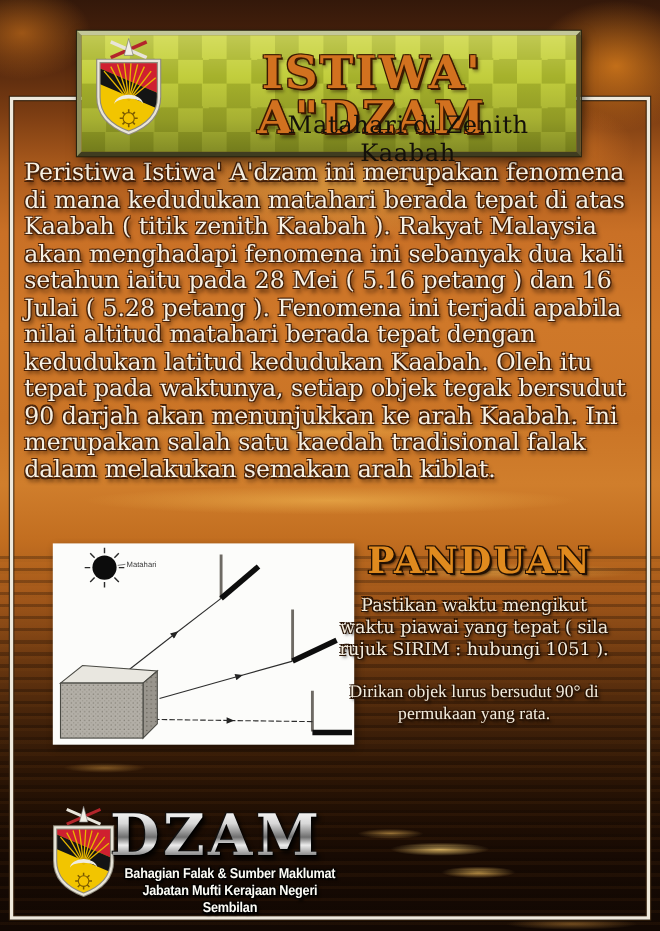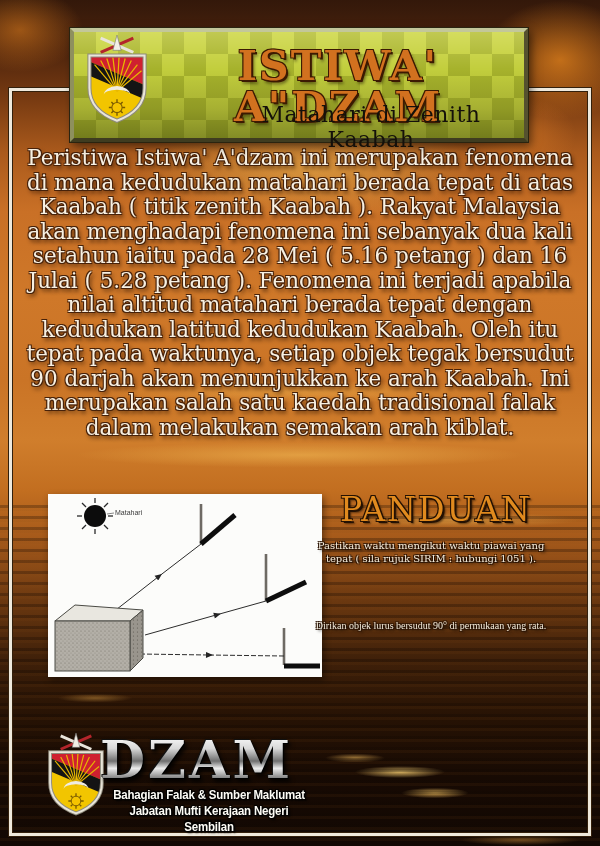--- a/index.html
+++ b/index.html
@@ -38,32 +38,32 @@
       repeating-conic-gradient(#c2ce3d 0% 25%, #a6b22c 0% 50%);
     background-size:auto,44px 44px;}
   .banner-title{position:absolute;left:84px;top:14px;width:360px;text-align:center;
     font-weight:bold;font-size:41px;letter-spacing:2px;color:#d2711f;line-height:1;
     text-shadow:-1px -1px 0 #3c1a02,1px -1px 0 #3c1a02,-1px 1px 0 #3c1a02,2px 2px 0 #3c1a02,3px 4px 3px rgba(20,8,0,.45);}
   .banner-subtitle{position:absolute;right:3px;top:70px;width:300px;text-align:center;
     font-size:22px;color:#14100a;letter-spacing:.5px;}
   .crest{position:absolute;}
   .crest-banner{left:8px;top:2px;width:70px;height:98px;}
   
-  .intro{position:absolute;left:22px;top:146px;width:556px;z-index:3;text-align:center;
+  .intro{position:absolute;left:22px;top:146px;width:556px;z-index:3;
     font-size:21.5px;line-height:1.14;color:#f7f0e2;
     text-shadow:-1px -1px 0 #47220a,1px -1px 0 #47220a,-1px 1px 0 #47220a,1px 1px 0 #47220a,2px 3px 4px rgba(30,12,2,.85);}
   
   .diagram{position:absolute;left:48px;top:494px;width:274px;height:183px;z-index:3;
     background:#fcfcfa;box-shadow:2px 3px 7px rgba(0,0,0,.45);}
   
   .guide-title{position:absolute;left:322px;top:490px;width:228px;z-index:3;text-align:center;
-    font-weight:normal;font-size:33px;letter-spacing:2px;color:#e08a1e;
+    font-weight:bold;font-size:33px;letter-spacing:2px;color:#e08a1e;
     text-shadow:-1px -1px 0 #241103,1px -1px 0 #241103,-1px 1px 0 #241103,2px 2px 0 #241103,3px 3px 2px rgba(0,0,0,.5);}
   .guide-item{position:absolute;left:308px;width:246px;z-index:3;text-align:center;
-    font-size:10px;line-height:1.25;color:#f3ecdd;
+    font-size:16px;line-height:1.25;color:#f3ecdd;
     text-shadow:-1px -1px 0 #2a1405,1px -1px 0 #2a1405,-1px 1px 0 #2a1405,1px 1px 0 #2a1405,2px 2px 3px rgba(0,0,0,.8);}
   .gi-1{top:540px;}
   .gi-2{top:620px;font-family:Liberation Serif, serif;}
   .gi-3{top:679px;}
   
   .footer{position:absolute;left:36px;top:728px;width:320px;height:100px;z-index:3;}
   .crest-footer{left:6px;top:4px;width:68px;height:92px;}
   .bfsm{position:absolute;left:64px;top:6px;font-weight:bold;font-size:52px;line-height:1;
     letter-spacing:3px;color:#d9d9d9;
     background-image:linear-gradient(180deg,#ffffff 0%,#d8d8d8 28%,#6f6f6f 52%,#ececec 66%,#2f2f2f 100%);

